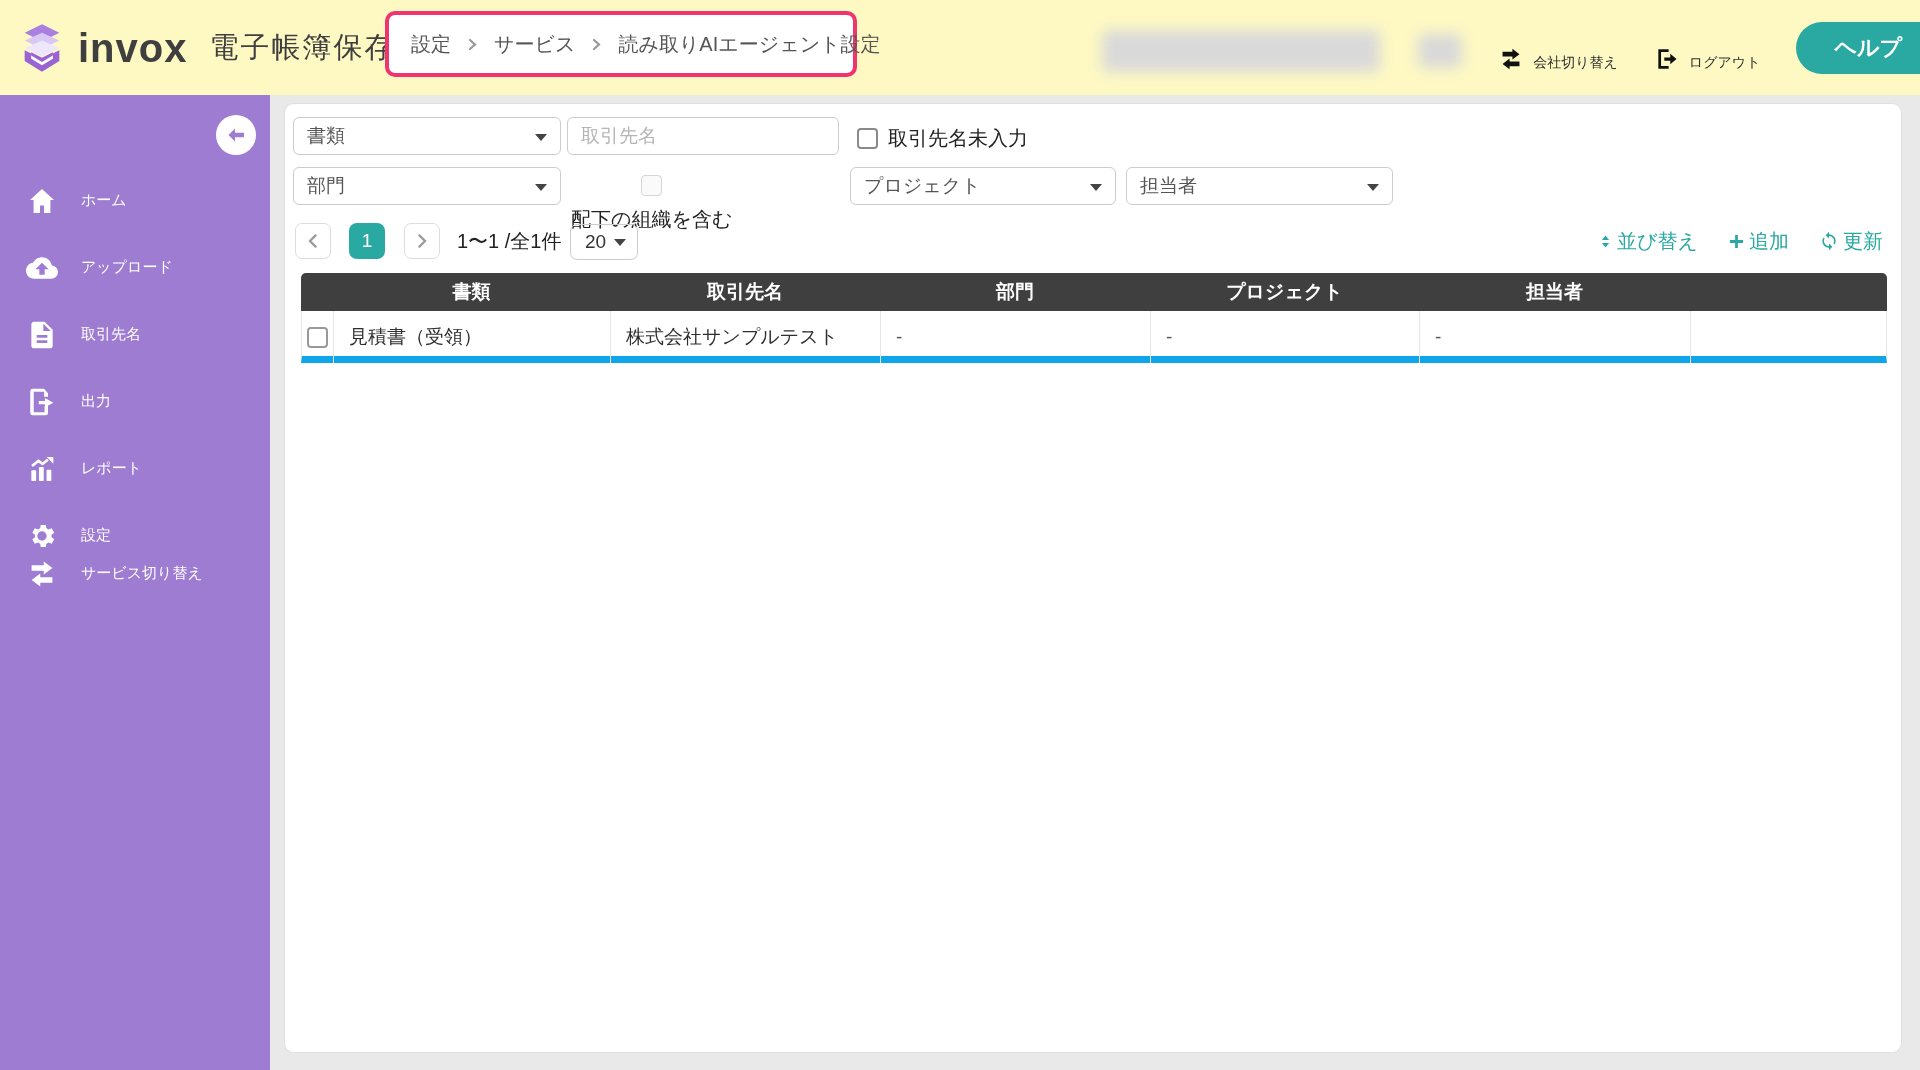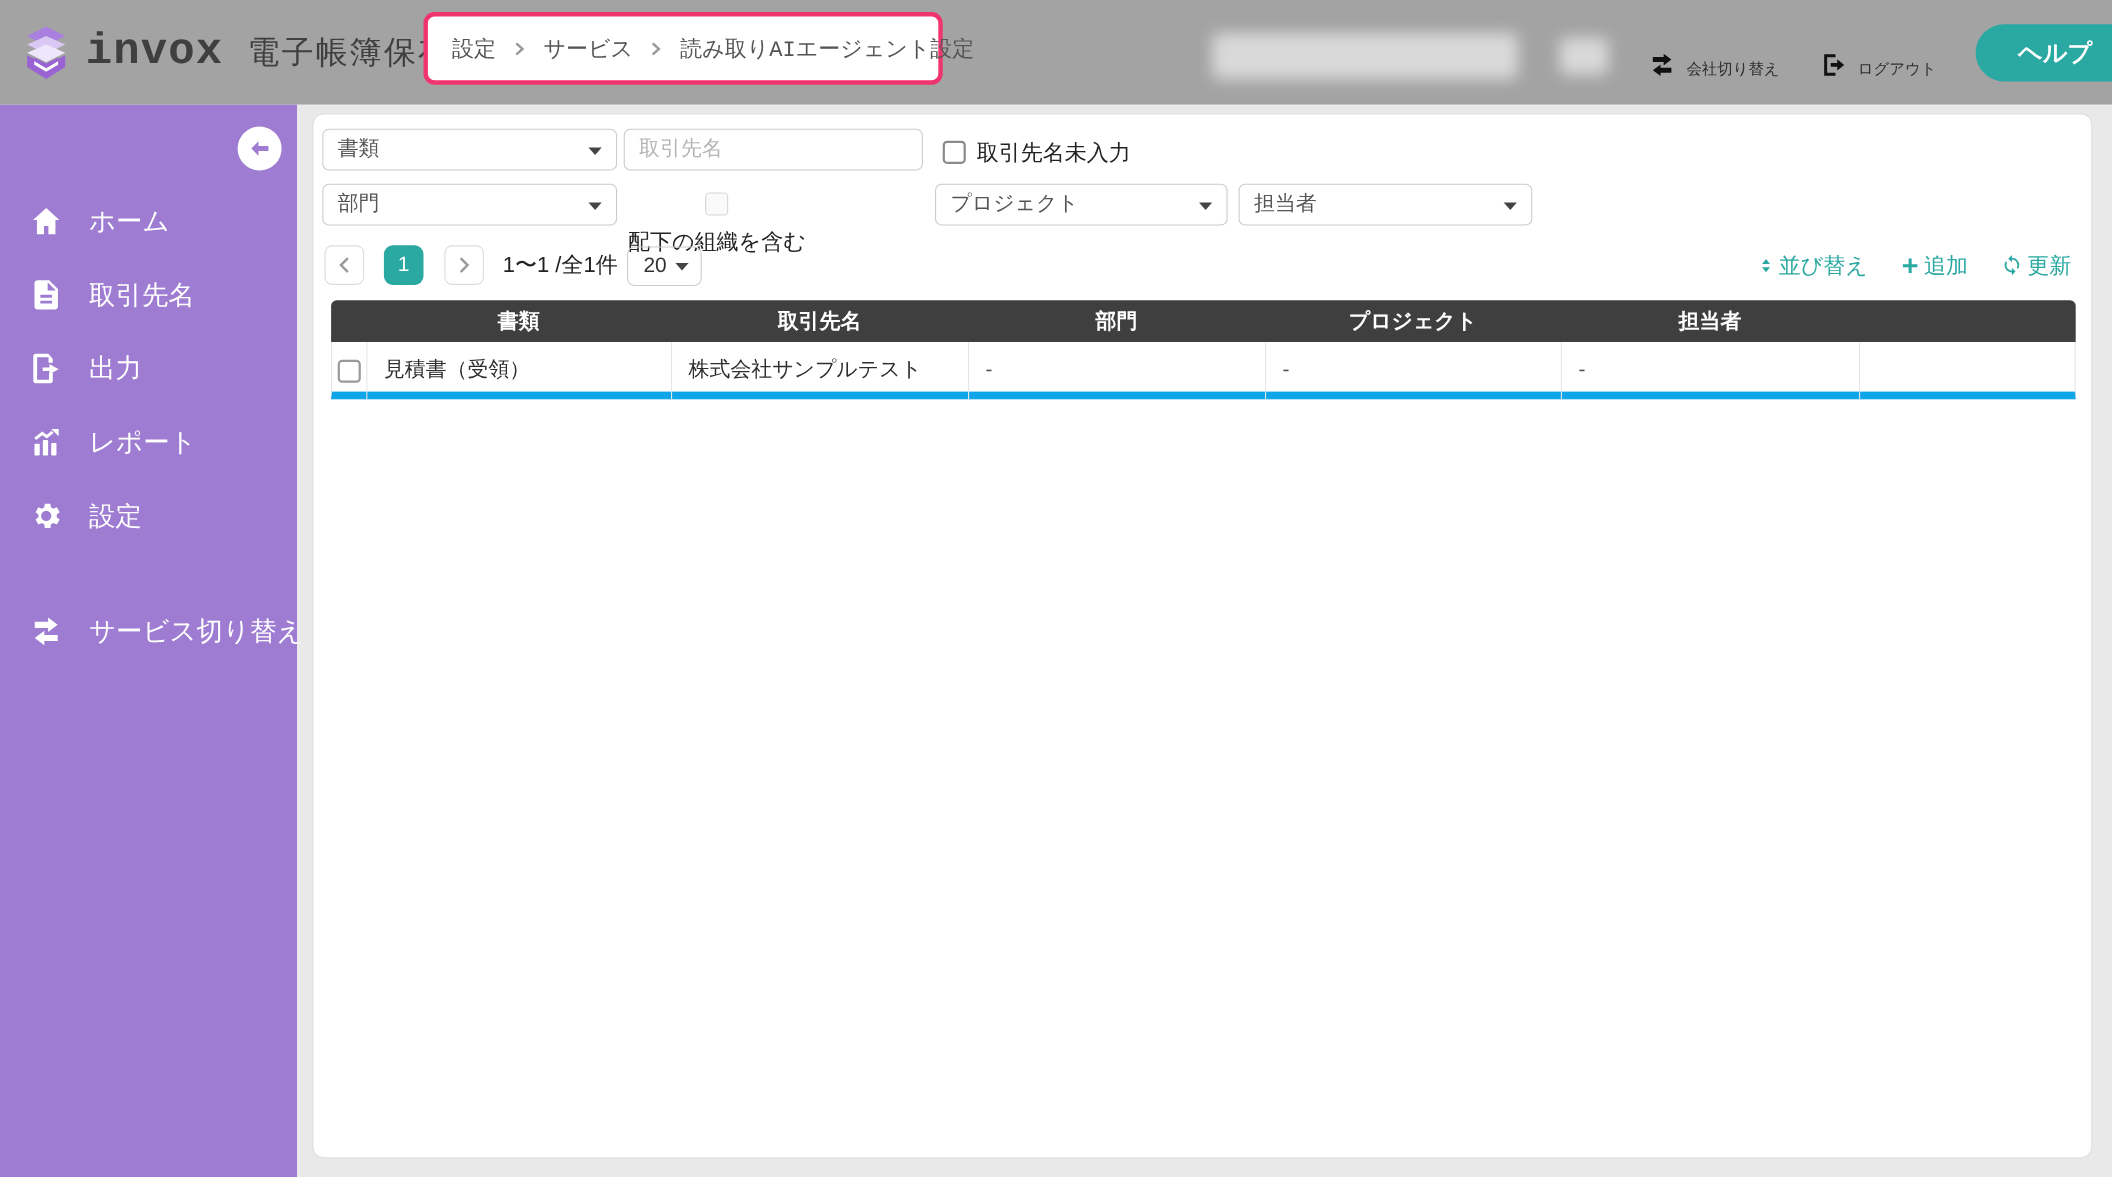--- a/index.html
+++ b/index.html
@@ -1,21 +1,21 @@
 <!DOCTYPE html>
 <html><head>
 <meta charset="utf-8">
 <style>
   * { margin:0; padding:0; box-sizing:border-box; }
   html,body { width:1920px; height:1070px; }
   body { font-family:"Liberation Sans", sans-serif; background:#e9e9e9; overflow:hidden; }
   .screen { position:relative; width:1920px; height:1070px; overflow:hidden; }
 
   
-  .topbar { position:absolute; top:0; left:0; width:1920px; height:95px; background:#a3a3a3; z-index:5;font-family:Liberation Mono, monospace; }
+  .topbar { position:absolute; top:0; left:0; width:1920px; height:95px; background:#fef9c3; z-index:5; }
   .logo { position:absolute; left:16px; top:0; height:95px; display:flex; align-items:center; gap:10px; }
   .logo svg { width:52px; height:52px; }
   .brand-name { font-size:40px; font-weight:bold; color:#3f3f3f; letter-spacing:1px; line-height:1; }
   .brand-suffix { font-size:29px; color:#3f3f3f; font-weight:500; margin-left:12px; letter-spacing:2px; }
 
   .breadcrumb-box { position:absolute; left:385px; top:11px; height:66px; width:472px;
     border:4px solid #f0346f; border-radius:10px; display:flex; align-items:center;
     padding:0 22px; gap:14px; background:#fff; }
   .crumb { font-size:20px; color:#555; white-space:nowrap; }
   .crumb-sep { display:flex; align-items:center; }
@@ -30,21 +30,21 @@
   .help-pill { height:52px; background:#2aa8a2; color:#fff; font-size:22px; font-weight:bold;
     display:flex; align-items:center; padding:0 46px 0 38px; border-radius:28px; margin-right:-28px; cursor:pointer; }
 
   
   .sidebar { position:absolute; left:0; top:95px; width:270px; height:975px; background:#9e7cd2; z-index:4; }
   .collapse-btn { position:absolute; top:20px; right:14px; width:40px; height:40px; border-radius:50%;
     background:#fff; display:flex; align-items:center; justify-content:center; cursor:pointer; }
   .collapse-btn svg { width:24px; height:24px; fill:#9e7cd2; }
   .side-menu { position:absolute; top:72px; left:0; width:270px; }
   .side-item { height:67px; display:flex; align-items:center; padding-left:26px; gap:23px;
-    color:#fff; font-size:24px; cursor:pointer; white-space:nowrap; }
+    color:#fff; font-size:15px; cursor:pointer; white-space:nowrap; }
   .side-item svg { width:32px; height:32px; fill:#fff; flex:0 0 32px; }
   .side-item.service { position:absolute; top:445px; left:0; width:270px; }
 
   
   .panel { position:absolute; left:284px; top:103px; width:1618px; height:950px;
     background:#fff; border:1px solid #e0e0e0; border-radius:10px; }
 
   .f-select { position:absolute; height:38px; border:1px solid #ccc; border-radius:6px; background:#fff;
     font-size:19px; color:#555; line-height:36px; padding-left:13px; cursor:pointer; }
   .caret { position:absolute; right:13px; top:16px; width:0; height:0;
@@ -154,20 +154,26 @@
     </div>
     <div class="side-menu">
       <div class="side-item">
         <svg viewBox="0 0 24 24">
           <path d="M12 3l-9 8.2h2.7V21h4.8v-5.6h3V21h4.8v-9.8H21z"></path>
         </svg>
         <span>ホーム</span>
       </div>
       <div class="side-item">
         <svg viewBox="0 0 24 24">
+          <path fill-rule="evenodd" d="M19.35 10.04C18.67 6.59 15.64 4 12 4 9.11 4 6.6 5.64 5.35 8.04 2.34 8.36 0 10.91 0 14c0 3.31 2.69 6 6 6h13c2.76 0 5-2.24 5-5 0-2.64-2.05-4.78-4.65-4.96zM14 13v4h-4v-4H7l5-5 5 5z"></path>
+        </svg>
+        <span>アップロード</span>
+      </div>
+      <div class="side-item">
+        <svg viewBox="0 0 24 24">
           <path fill-rule="evenodd" d="M14 2H6c-1.1 0-2 .9-2 2v16c0 1.1.9 2 2 2h12c1.1 0 2-.9 2-2V8l-6-6zm2 16H8v-2h8v2zm0-4H8v-2h8v2zm-3-5V3.5L18.5 9H13z"></path>
         </svg>
         <span>取引先名</span>
       </div>
       <div class="side-item">
         <svg viewBox="0 0 24 24">
           <path d="M13.5 2H5a1.8 1.8 0 00-1.8 1.8v16.4A1.8 1.8 0 005 22h9.7a1.8 1.8 0 001.8-1.8V15h-2.6v4.6H5.8V4.4h7.8V8h2.9V5.5z"></path>
           <path d="M14.2 9l6.3 3.5-6.3 3.5v-2.3H9.6v-2.4h4.6z"></path>
         </svg>
         <span>出力</span>

